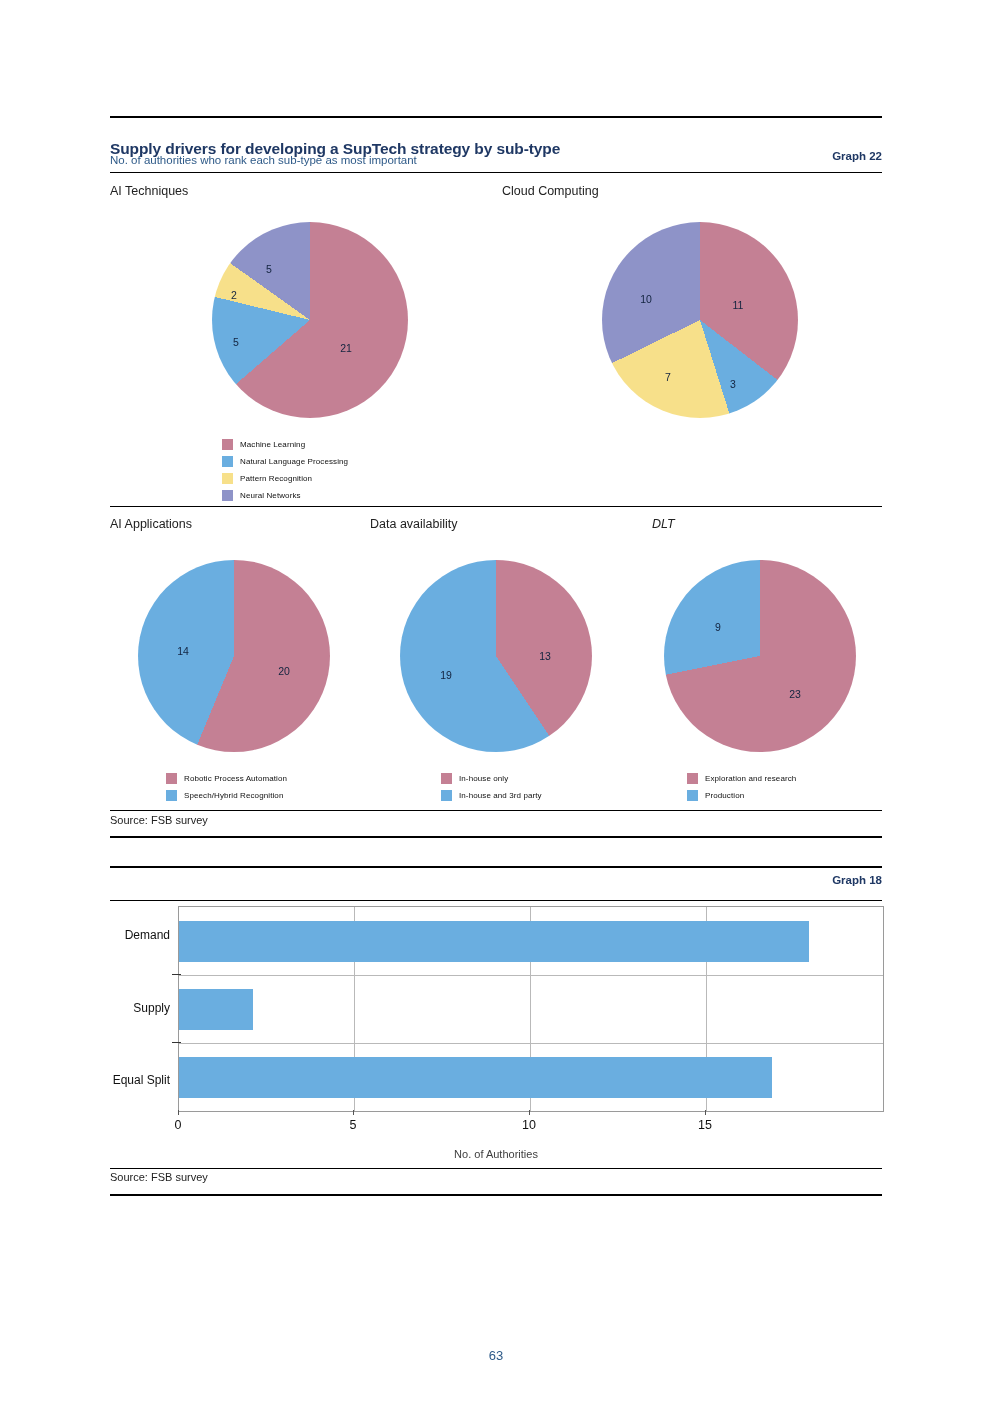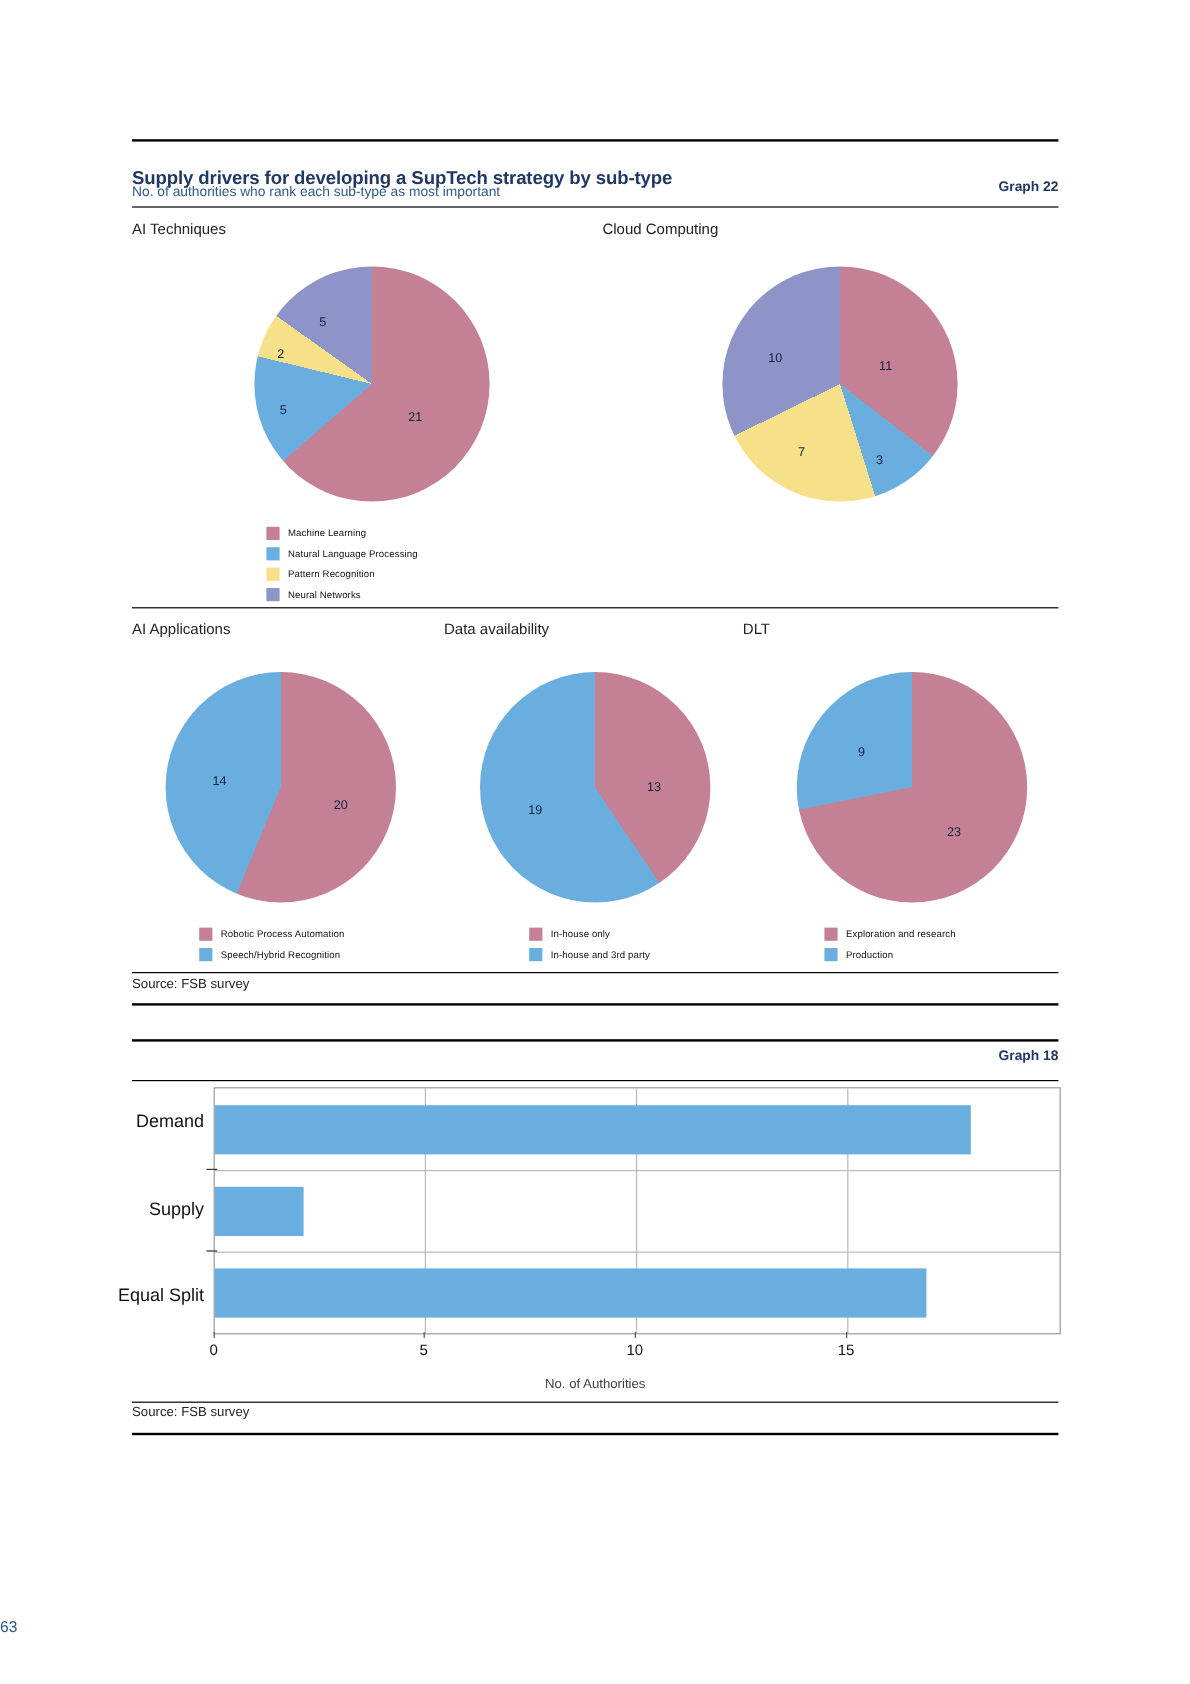--- a/index.html
+++ b/index.html
@@ -106,21 +106,21 @@
     left: 0; right: 0;
     height: 1px;
     background: #b9b9b9;
   }
   .bar {
     position: absolute;
     background: #6aaee0;
   }
   .bar-cat {
     position: absolute;
-    font-size: 15px;
+    font-size: 12px;
     color: #111;
     text-align: right;
     transform: translateY(-50%);
   }
   .tick-lbl {
     position: absolute;
     font-size: 12.5px;
     color: #111;
     transform: translateX(-50%);
   }
@@ -133,21 +133,21 @@
   .axis-title {
     position: absolute;
     font-size: 11px;
     color: #404040;
     text-align: center;
     width: 100%;
   }
   .pagenum {
     position: absolute;
     width: 100%;
-    text-align: left;
+    text-align: center;
     font-size: 13px;
     color: #2e5a88;
   }
   .tiny-tick {
     position: absolute;
     width: 9px;
     height: 1px;
     background: #333;
   }
 </style>
@@ -215,21 +215,21 @@
     <div class="slice-label" style="left:131px; top:162px;">3</div>
     <div class="slice-label" style="left:66px; top:155px;">7</div>
     <div class="slice-label" style="left:44px; top:77px;">10</div>
   </div>
 
 
   <div class="panel rule-thin" style="top:506px;"></div>
 
   <div class="sec-label" style="position:absolute; left:110px; top:517px;">AI Applications</div>
   <div class="sec-label" style="position:absolute; left:370px; top:517px;">Data availability</div>
-  <div class="sec-label" style="position:absolute; left:619px; top:517px;">DLT</div>
+  <div class="sec-label" style="position:absolute; left:652px; top:517px;font-style:italic;">DLT</div>
 
   <div class="pie-wrap" style="left:138px; top:560px; width:192px; height:192px;">
     <div class="pie" style="left:0; top:0; width:192px; height:192px;
       background: conic-gradient(from 0deg,
         #c48094 0deg 202.5deg,
         #6aaee0 202.5deg 360deg);"></div>
     <div class="slice-label" style="left:146px; top:111px;">20</div>
     <div class="slice-label" style="left:45px; top:91px;">14</div>
   </div>
 

